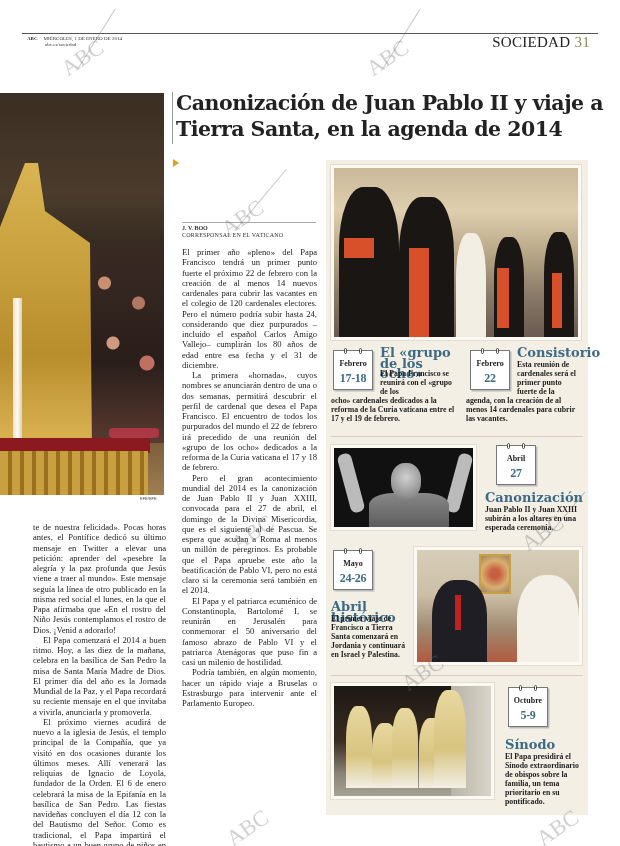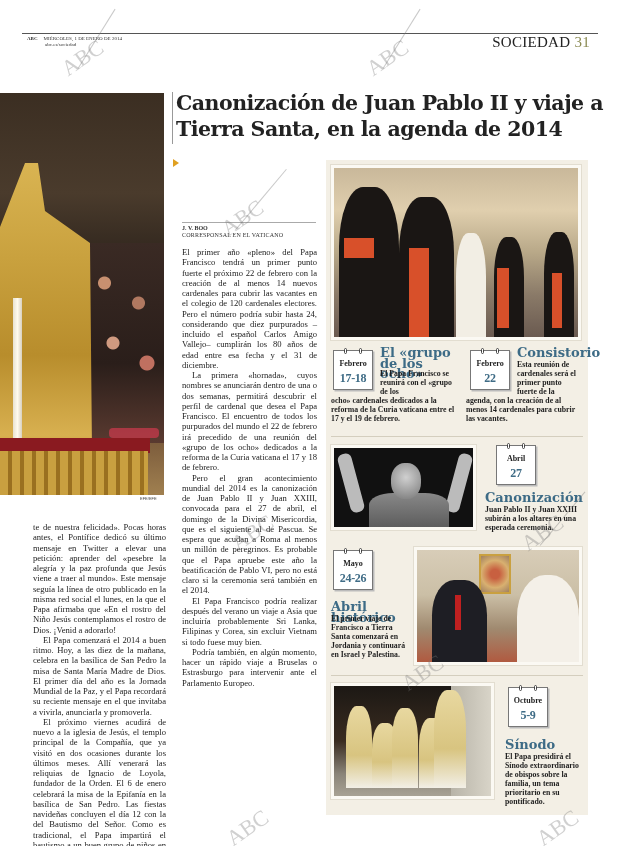--- a/index.html
+++ b/index.html
@@ -122,21 +122,21 @@
 <div class="byline-rule"></div>
 <div class="byline">
   <div>J. V. BOO</div>
   <div class="role">CORRESPONSAL EN EL VATICANO</div>
 </div>
 
 <div class="col-text main-col">
   <p>El primer año «pleno» del Papa Francisco tendrá un primer punto fuerte el próximo 22 de febrero con la creación de al menos 14 nuevos cardenales para cubrir las vacantes en el colegio de 120 cardenales electores. Pero el número podría subir hasta 24, considerando que diez purpurados –incluido el español Carlos Amigo Vallejo– cumplirán los 80 años de edad entre esa fecha y el 31 de diciembre.</p>
   <p class="ind">La primera «hornada», cuyos nombres se anunciarán dentro de una o dos semanas, permitirá descubrir el perfil de cardenal que desea el Papa Francisco. El encuentro de todos los purpurados del mundo el 22 de febrero irá precedido de una reunión del «grupo de los ocho» dedicados a la reforma de la Curia vaticana el 17 y 18 de febrero.</p>
   <p class="ind">Pero el gran acontecimiento mundial del 2014 es la canonización de Juan Pablo II y Juan XXIII, convocada para el 27 de abril, el domingo de la Divina Misericordia, que es el siguiente al de Pascua. Se espera que acudan a Roma al menos un millón de peregrinos. Es probable que el Papa apruebe este año la beatificación de Pablo VI, pero no está claro si la ceremonia será también en el 2014.</p>
-  <p class="ind">El Papa Francisco podría realizar después del verano un viaje a Asia que incluiría probablemente Sri Lanka, Filipinas y Corea, sin excluir Vietnam si todo fuese muy bien.</p>
+  <p class="ind">El Papa y el patriarca ecuménico de Constantinopla, Bartolomé I, se reunirán en Jerusalén para conmemorar el 50 aniversario del famoso abrazo de Pablo VI y el patriarca Atenágoras que puso fin a casi un milenio de hostilidad.</p>
   <p class="ind">Podría también, en algún momento, hacer un rápido viaje a Bruselas o Estrasburgo para intervenir ante el Parlamento Europeo.</p>
 
 </div>
 
 <div class="sidebar-panel"></div>
 
 <div class="photo ph-cardinals">
   <div class="fig" style="left:5px;width:60px;height:150px"></div>
   <div class="sash" style="left:10px;top:70px;width:30px;height:20px"></div>
   <div class="fig" style="left:65px;width:55px;height:140px"></div>

